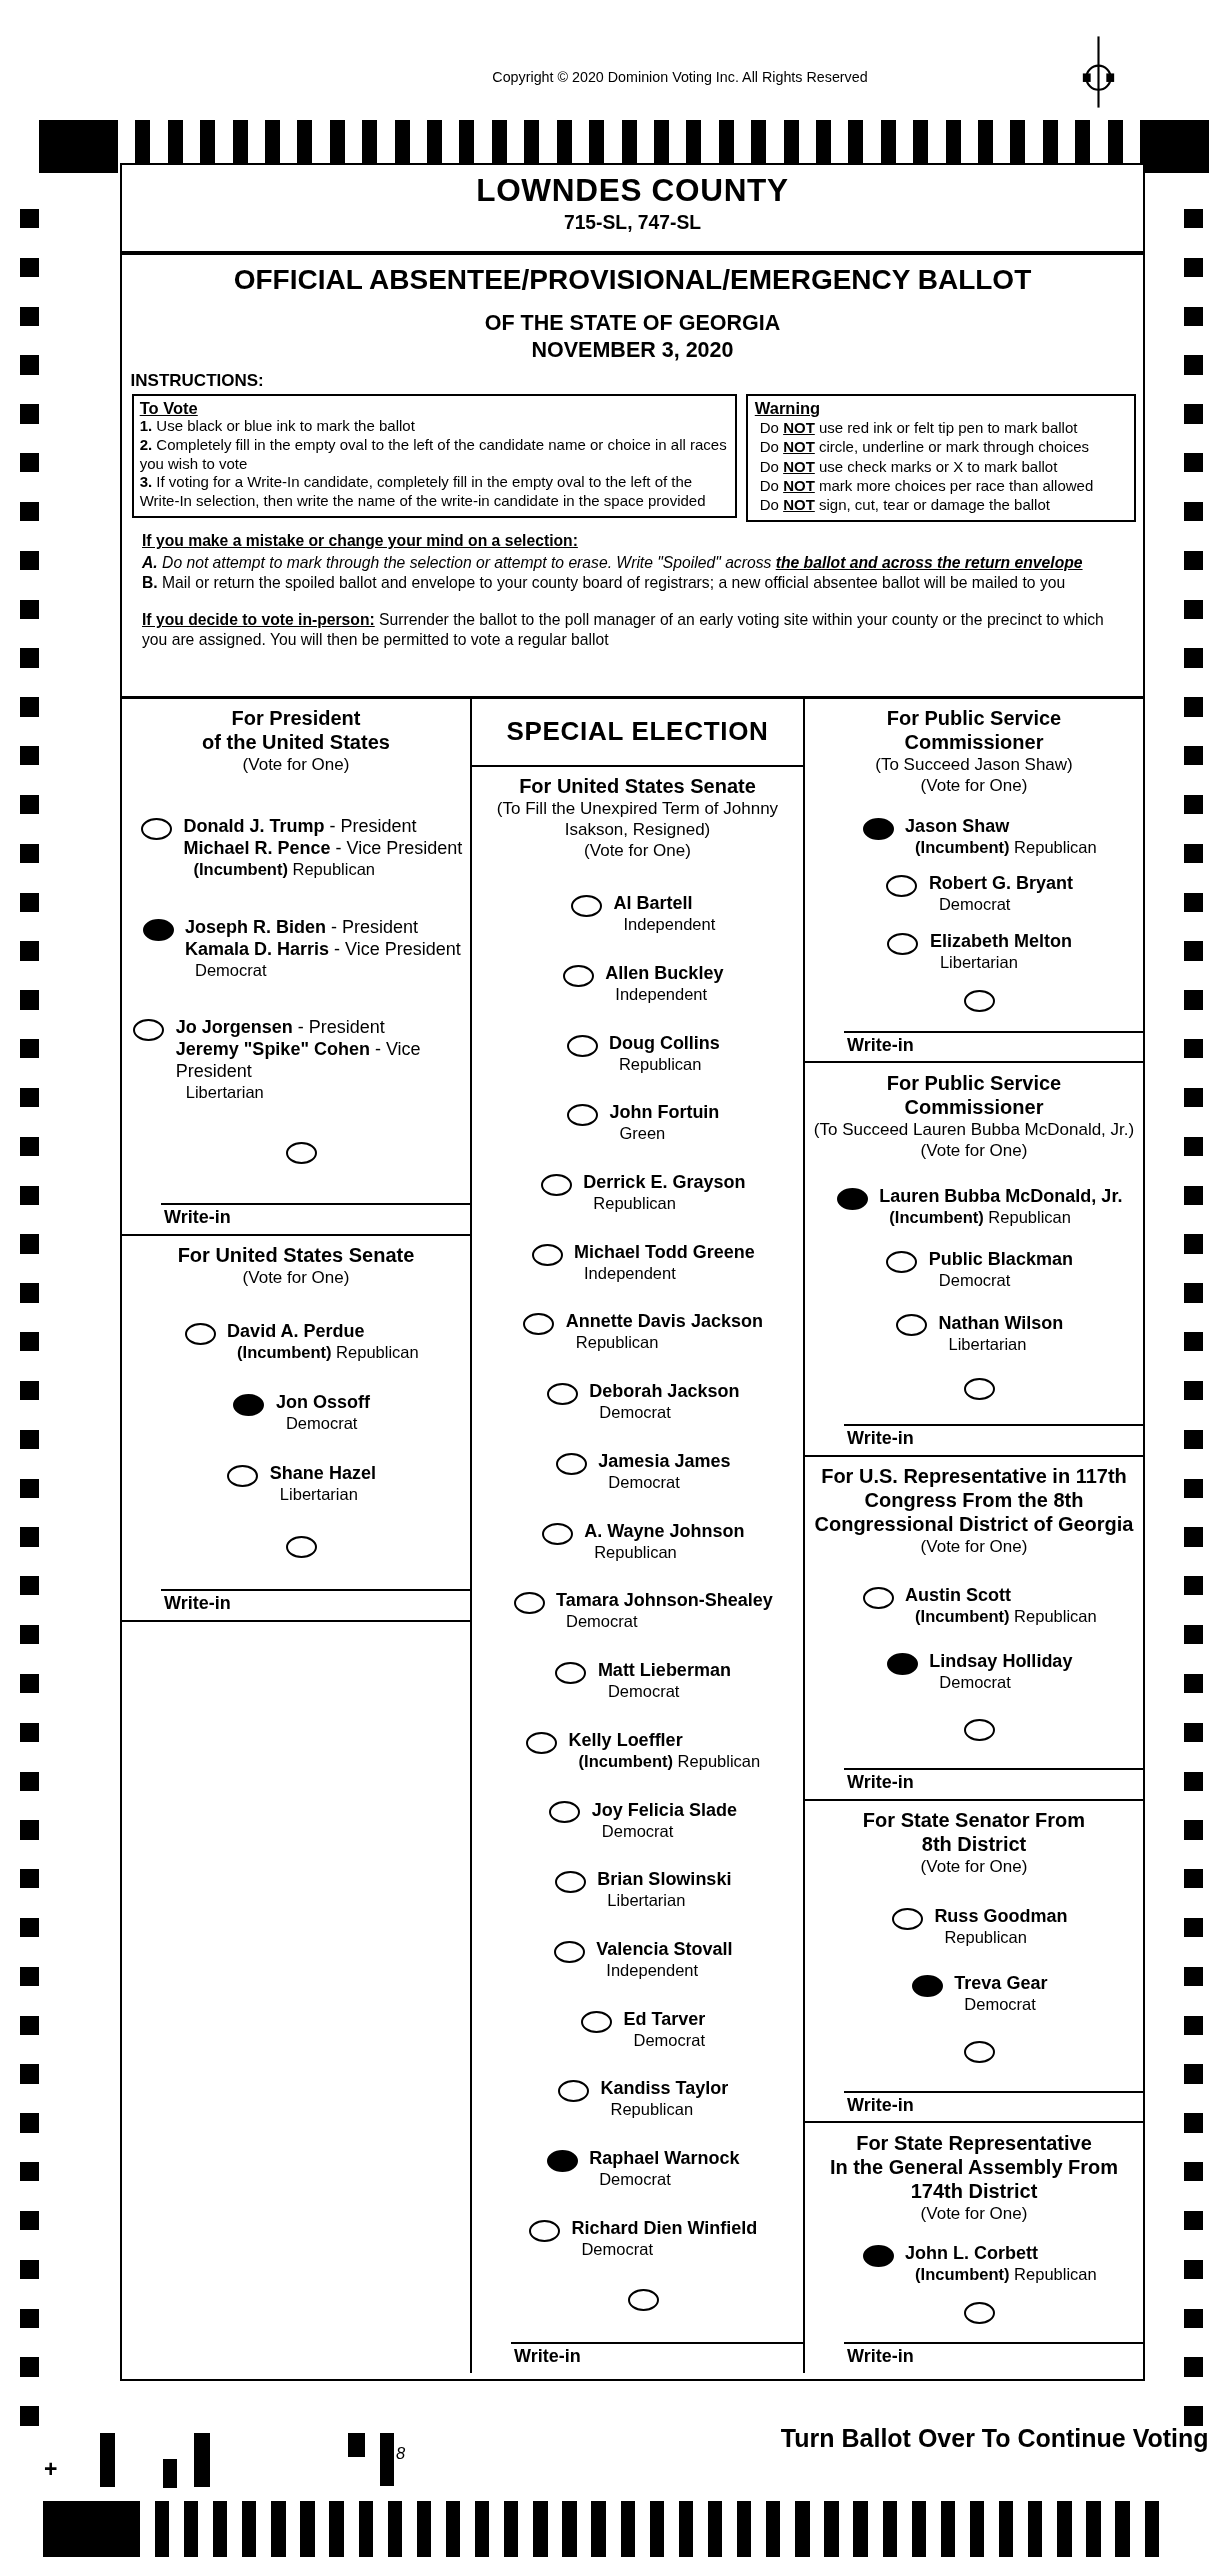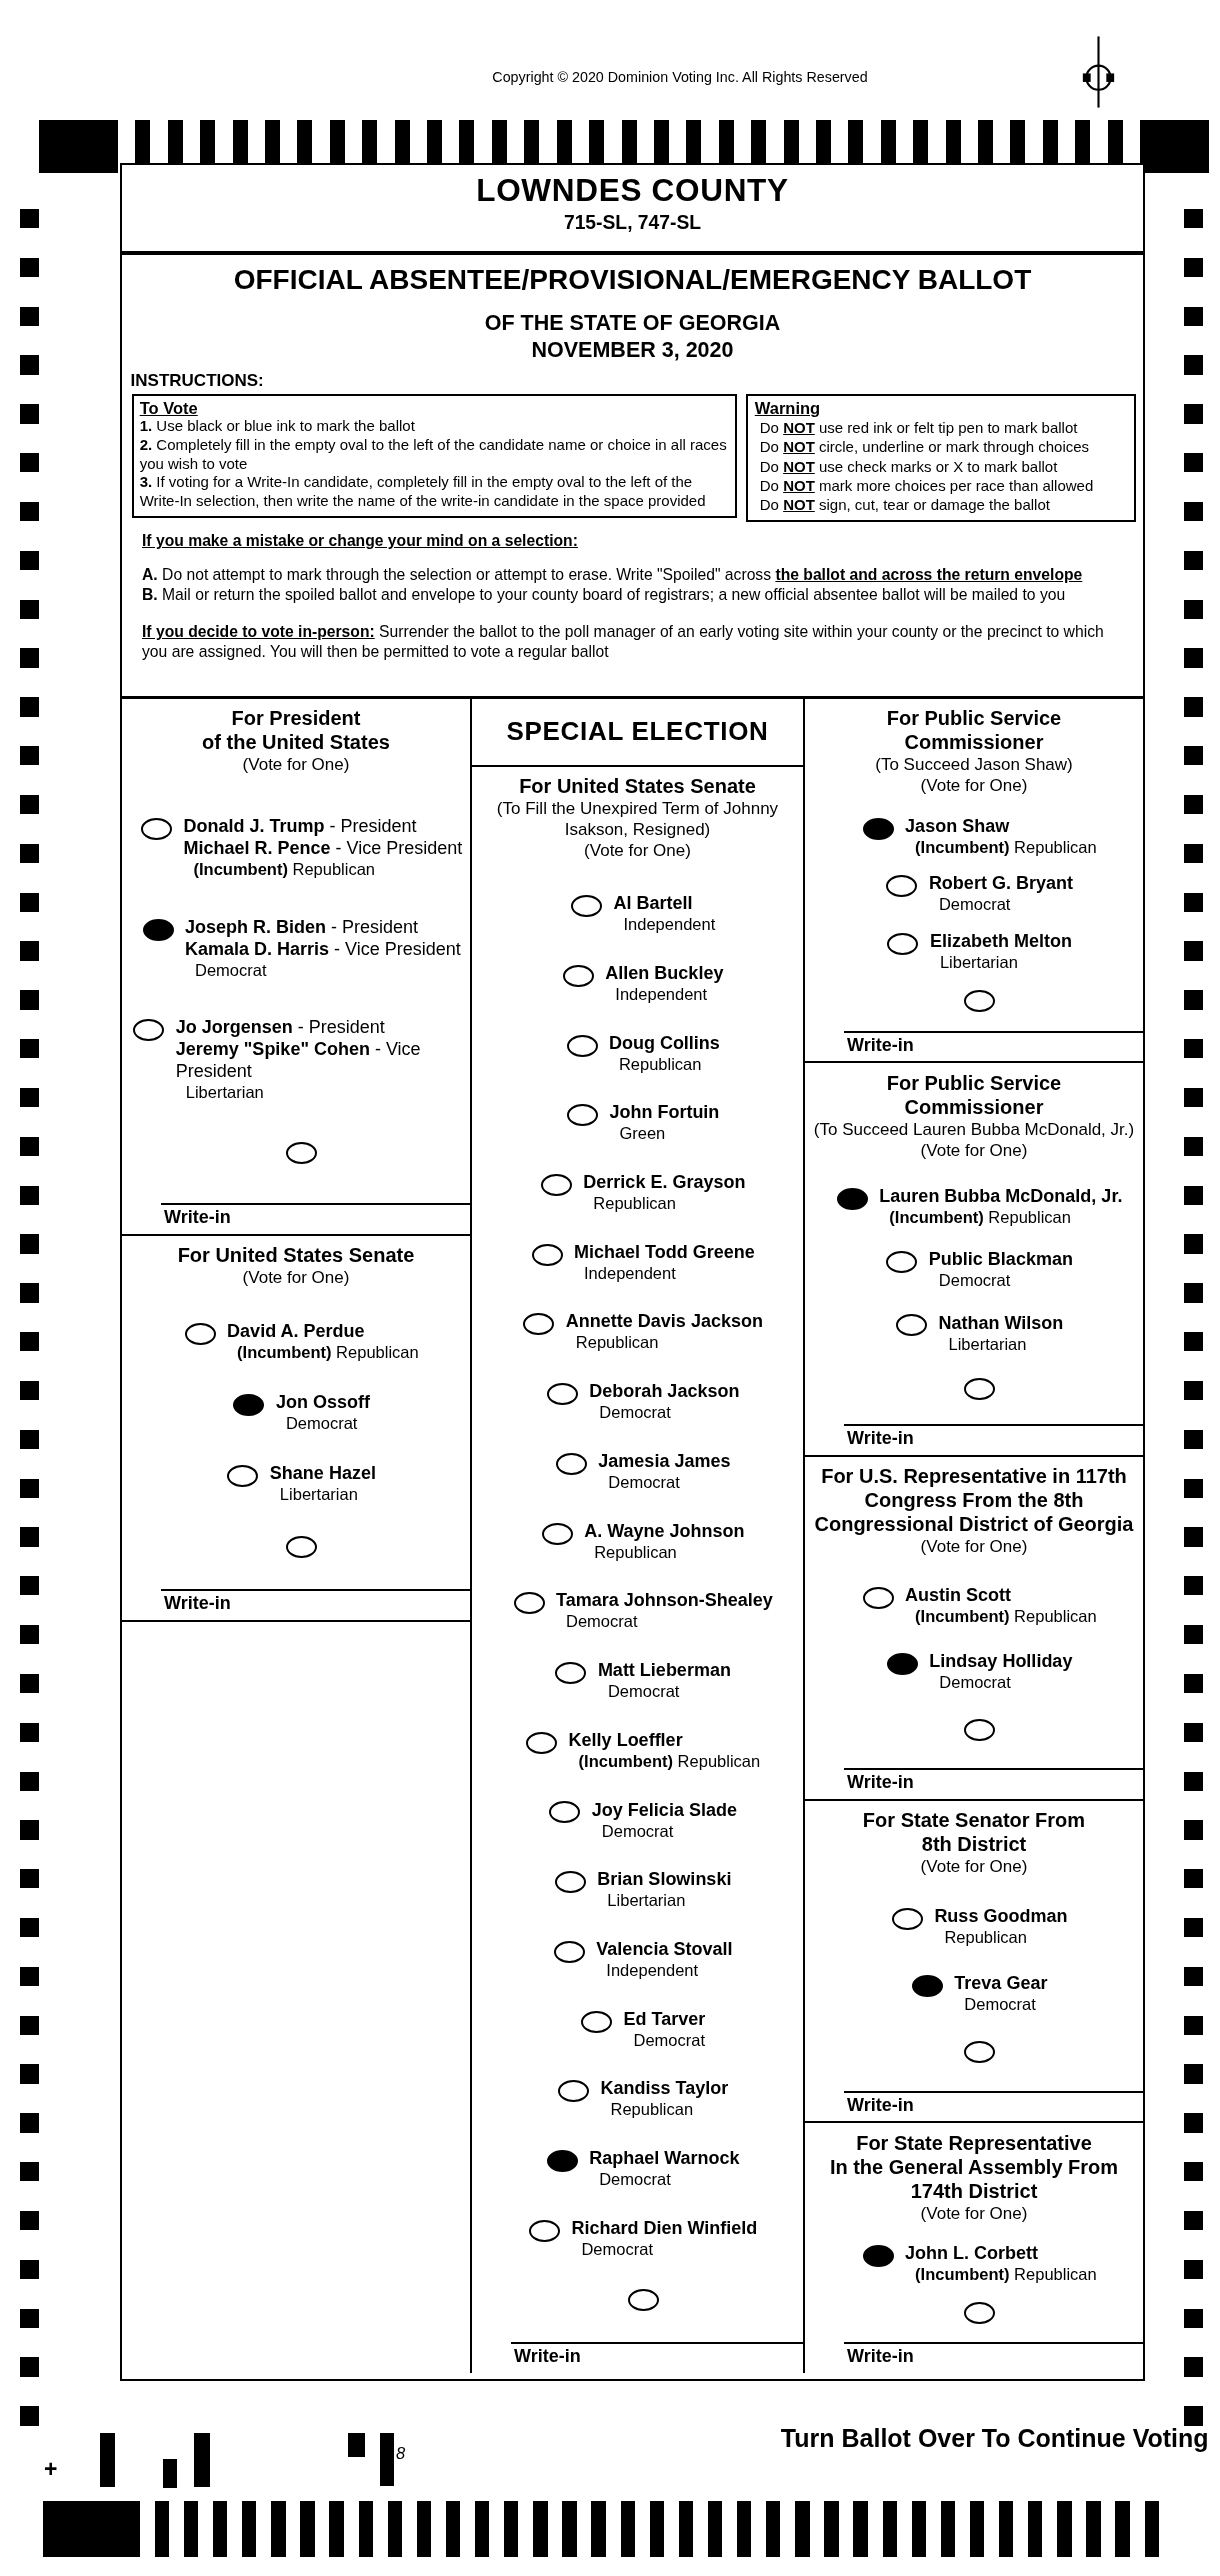--- a/index.html
+++ b/index.html
@@ -36,21 +36,21 @@
   .ballot-type{text-align:center;font-size:28px;font-weight:bold;margin-top:8.6px;}
   .election-lines{text-align:center;margin-top:14.3px;font-size:21.5px;font-weight:bold;line-height:27px;}
   .instr-label{font-size:17px;font-weight:bold;margin:7.2px 0 0 8.6px;}
   .instr-row{display:flex;margin:2.9px 7.2px 0 10px;gap:8.6px;align-items:flex-start;}
   .tovote-box{width:605px;box-sizing:border-box;border:2.9px solid #000;padding:2.9px 7.2px 5.7px 5.7px;font-size:15px;line-height:18.6px;}
   .box-title{font-size:16.5px;font-weight:bold;text-decoration:underline;}
   .warning-box{flex:1;box-sizing:border-box;border:2.9px solid #000;padding:2.9px 5.7px 5.7px 7.2px;font-size:15px;line-height:19.3px;}
   .warning-box .witem{margin-left:5px;}
   .mistake{margin:8.6px 14.3px 0 20px;font-size:15.7px;line-height:20px;}
   .mistake-title{font-weight:bold;text-decoration:underline;}
-  .mistake-a{margin-top:14px;}
+  .mistake-a{margin-top:2px;font-style:italic;}
   .inperson{margin-top:17px;}
 
   
   #races{display:flex;height:1677px;border-top:3.6px solid #000;box-sizing:border-box;}
   .col{box-sizing:border-box;display:flex;flex-direction:column;}
   #col-left{width:348px;}
   #col-mid{width:335px;border-left:2.1px solid #000;border-right:2.1px solid #000;}
   #col-right{flex:1;}
   .col-filler{flex:1;}
   .sp-banner{height:68px;border-bottom:2.1px solid #000;box-sizing:border-box;display:flex;align-items:center;justify-content:center;font-size:26px;font-weight:bold;letter-spacing:0.7px;}

